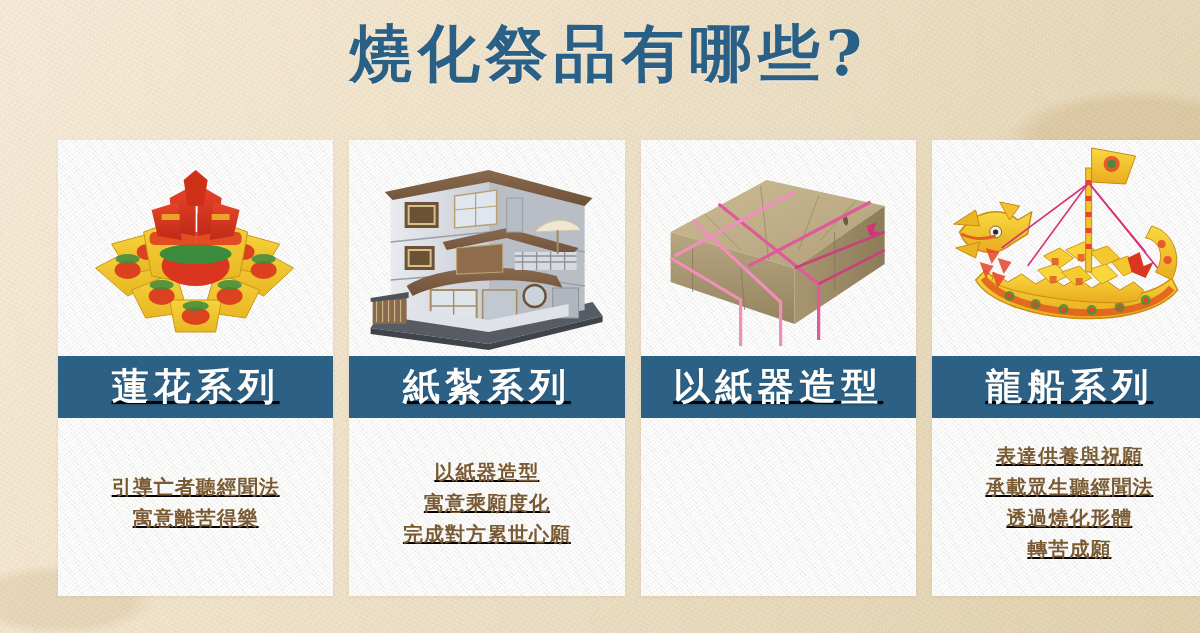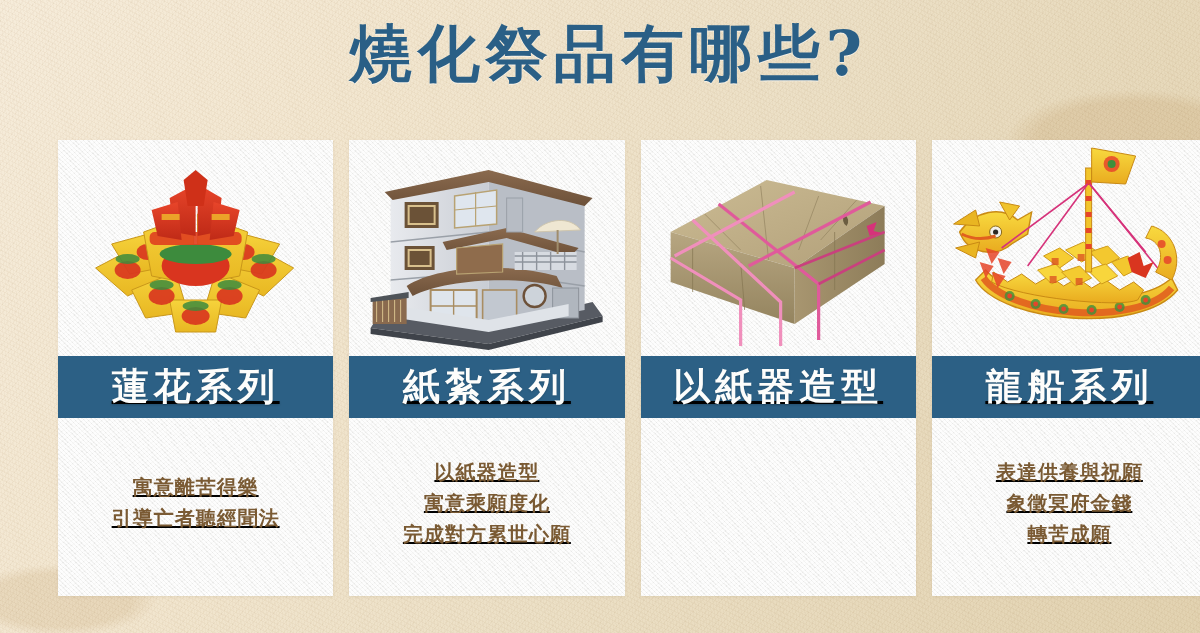--- a/index.html
+++ b/index.html
@@ -141,22 +141,22 @@
           <g fill="#f2c62c" opacity=".75">
             <rect x="96" y="74" width="18" height="6"></rect>
               <rect x="146" y="74" width="18" height="6"></rect>
           </g>
         </svg>
       </div>
       <div class="band">
         <span class="band-text">蓮花系列</span>
       </div>
       <div class="body">
+        <span class="ln">引導亡者聽經聞法</span>
         <span class="ln">寓意離苦得樂</span>
-        <span class="ln">引導亡者聽經聞法</span>
       </div>
     </div>
 
     <div class="card">
       <div class="photo">
         <svg viewBox="0 0 260 216" preserveAspectRatio="xMidYMid meet" aria-hidden="true">
           <defs>
             <linearGradient id="wall" x1="0" y1="0" x2="1" y2="0">
               <stop offset="0" stop-color="#e8eaee"></stop>
                 <stop offset="1" stop-color="#c9cdd4"></stop>
@@ -395,19 +395,20 @@
             </g>
 
           <path d="M188,118 l12,-6 l4,14 l10,-4 l-8,16 l-14,-6 Z" fill="#d9351f"></path>
         </svg>
       </div>
       <div class="band">
         <span class="band-text">龍船系列</span>
       </div>
       <div class="body">
         <span class="ln">表達供養與祝願</span>
-        <span class="ln">象徵冥府金錢</span>
+        <span class="ln">承載眾生聽經聞法</span>
+        <span class="ln">透過燒化形體</span>
         <span class="ln">轉苦成願</span>
       </div>
     </div>
 
   </div>
 </div>
 
 </body></html>

